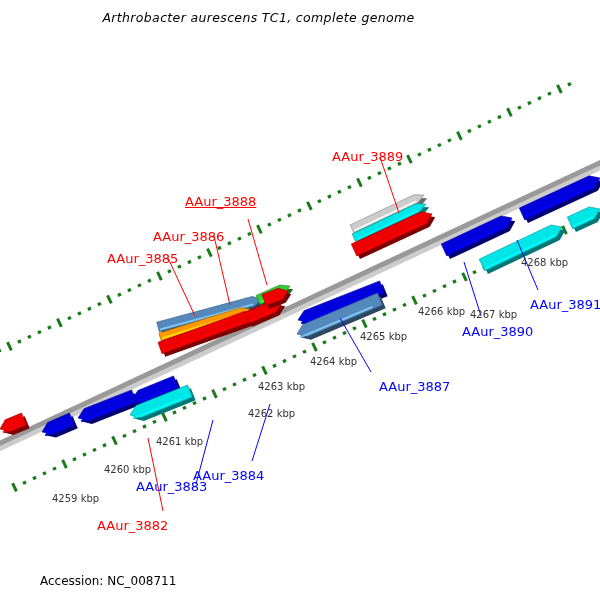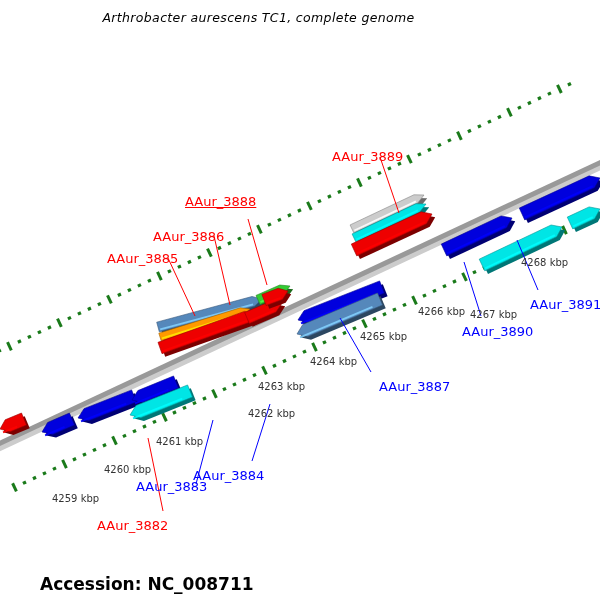--- a/index.html
+++ b/index.html
@@ -38,23 +38,22 @@
     top: 0;
     width: 600px;
     height: 600px;
   }
   .footer {
     position: absolute;
     left: 0;
     bottom: 0;
     width: 561px;
     height: 36px;
-    font-size: 17px;
+    font-size: 12px;
     color: #000000;
-    font-weight: bold;
   }
   .footer .accession {
     position: absolute;
     left: 40px;
     top: 10px;
     white-space: nowrap;
   }
   .footer .topology {
     position: absolute;
     left: 262px;

